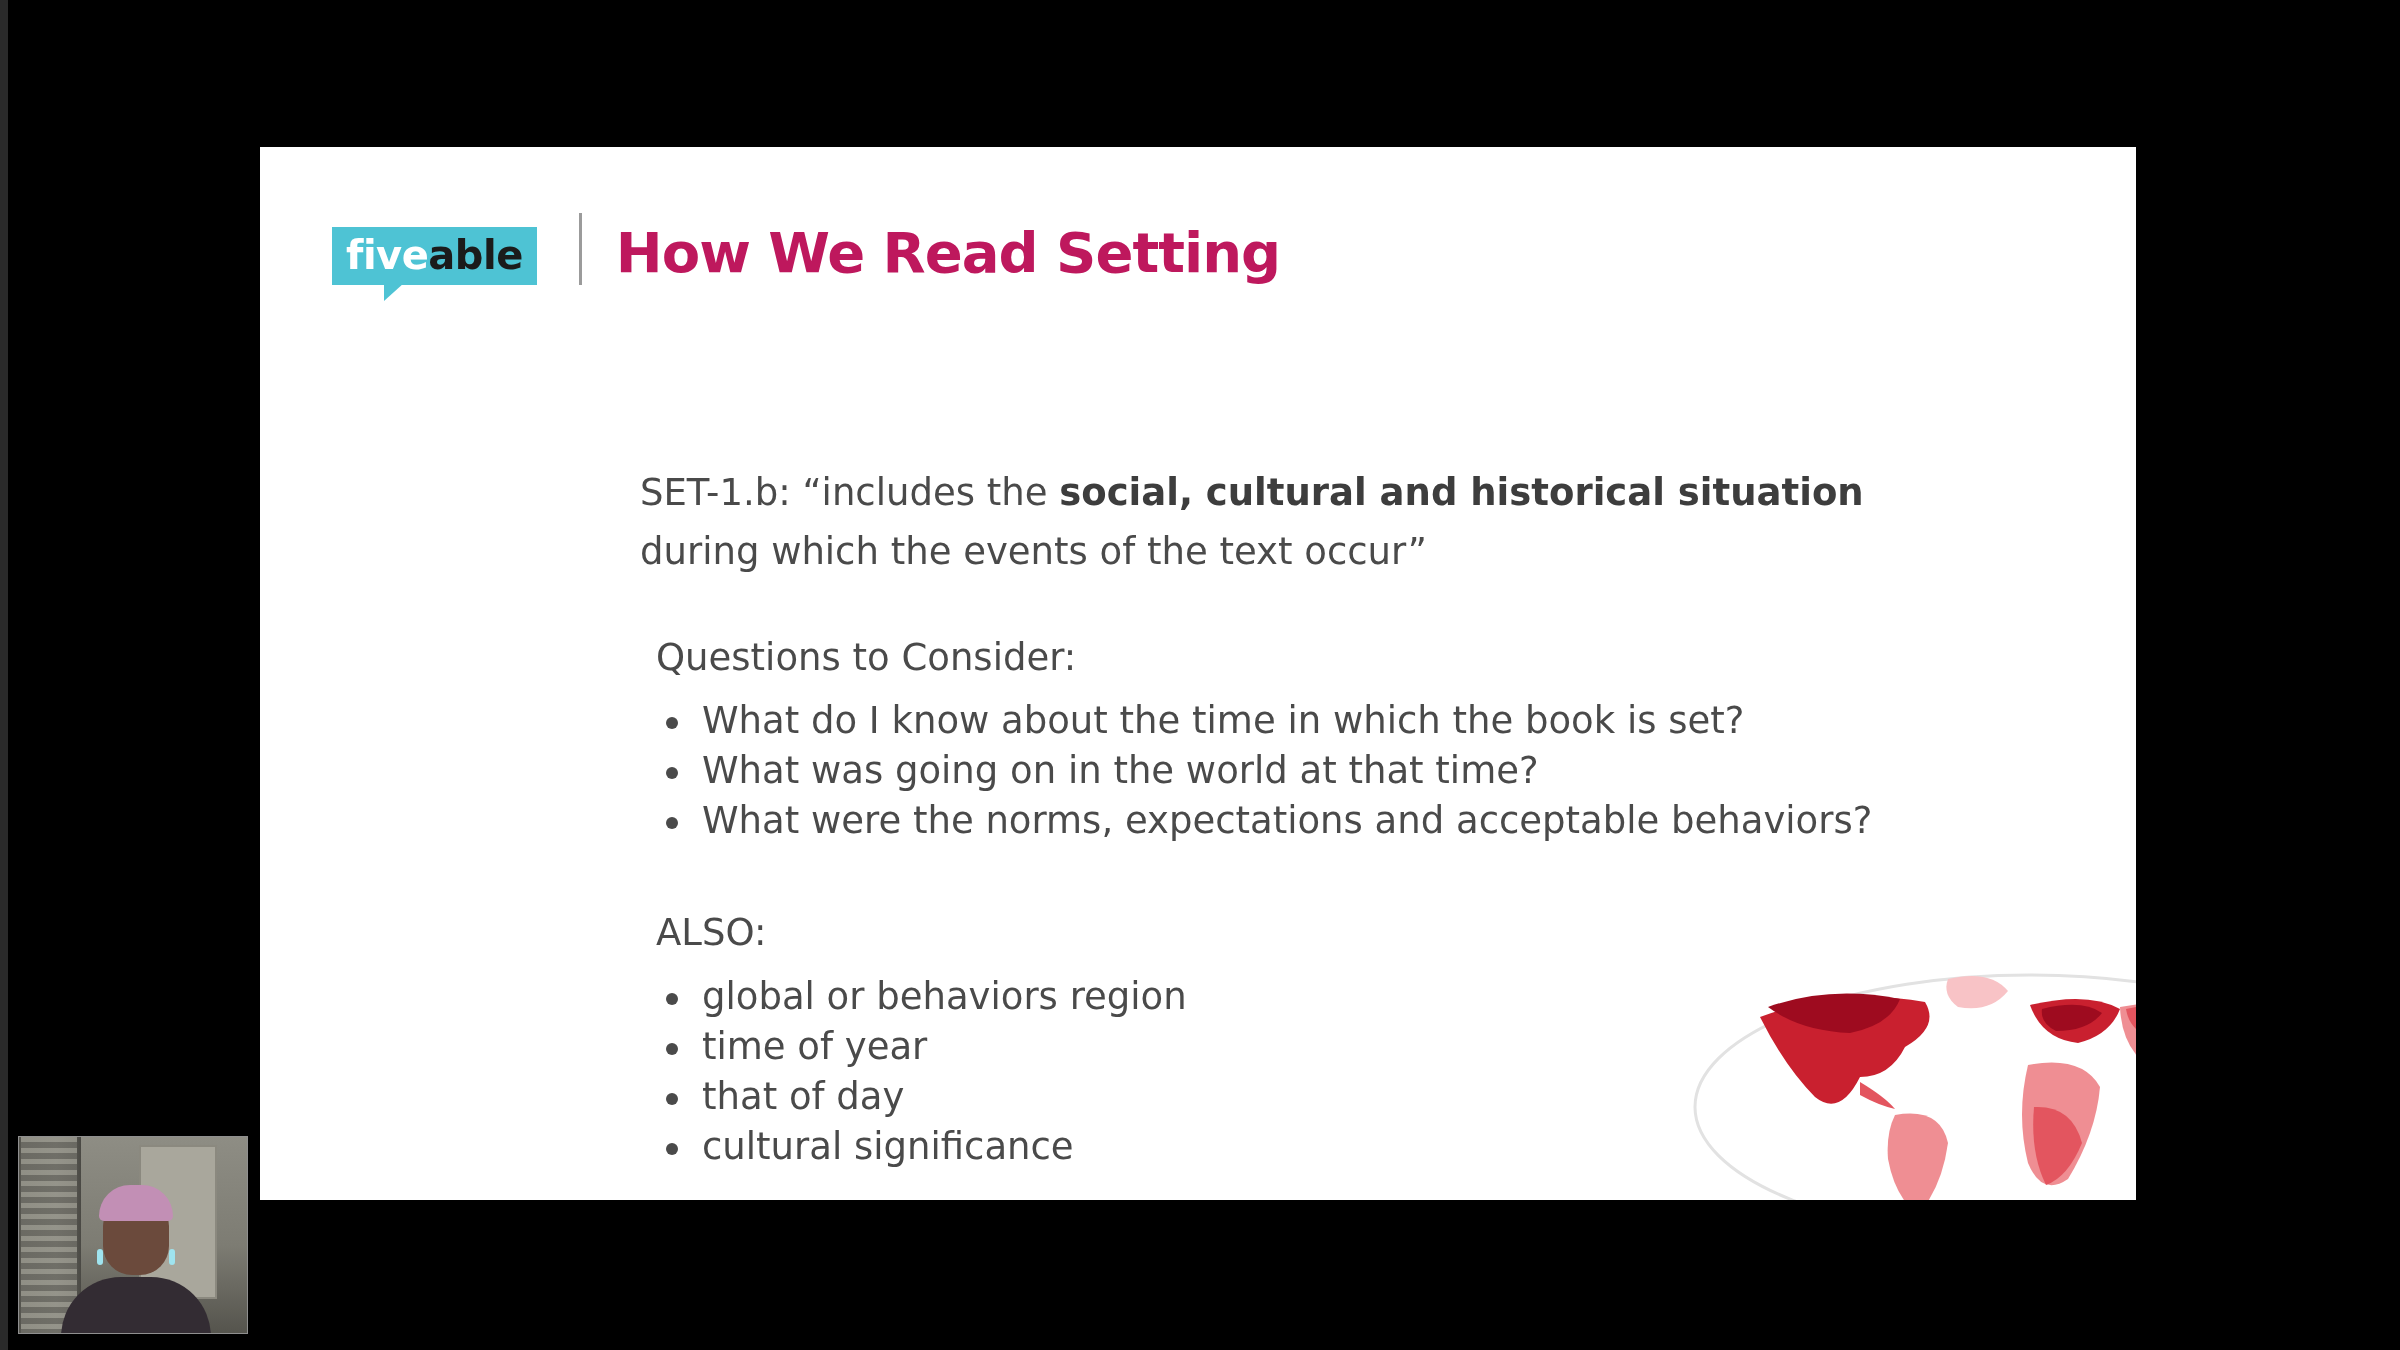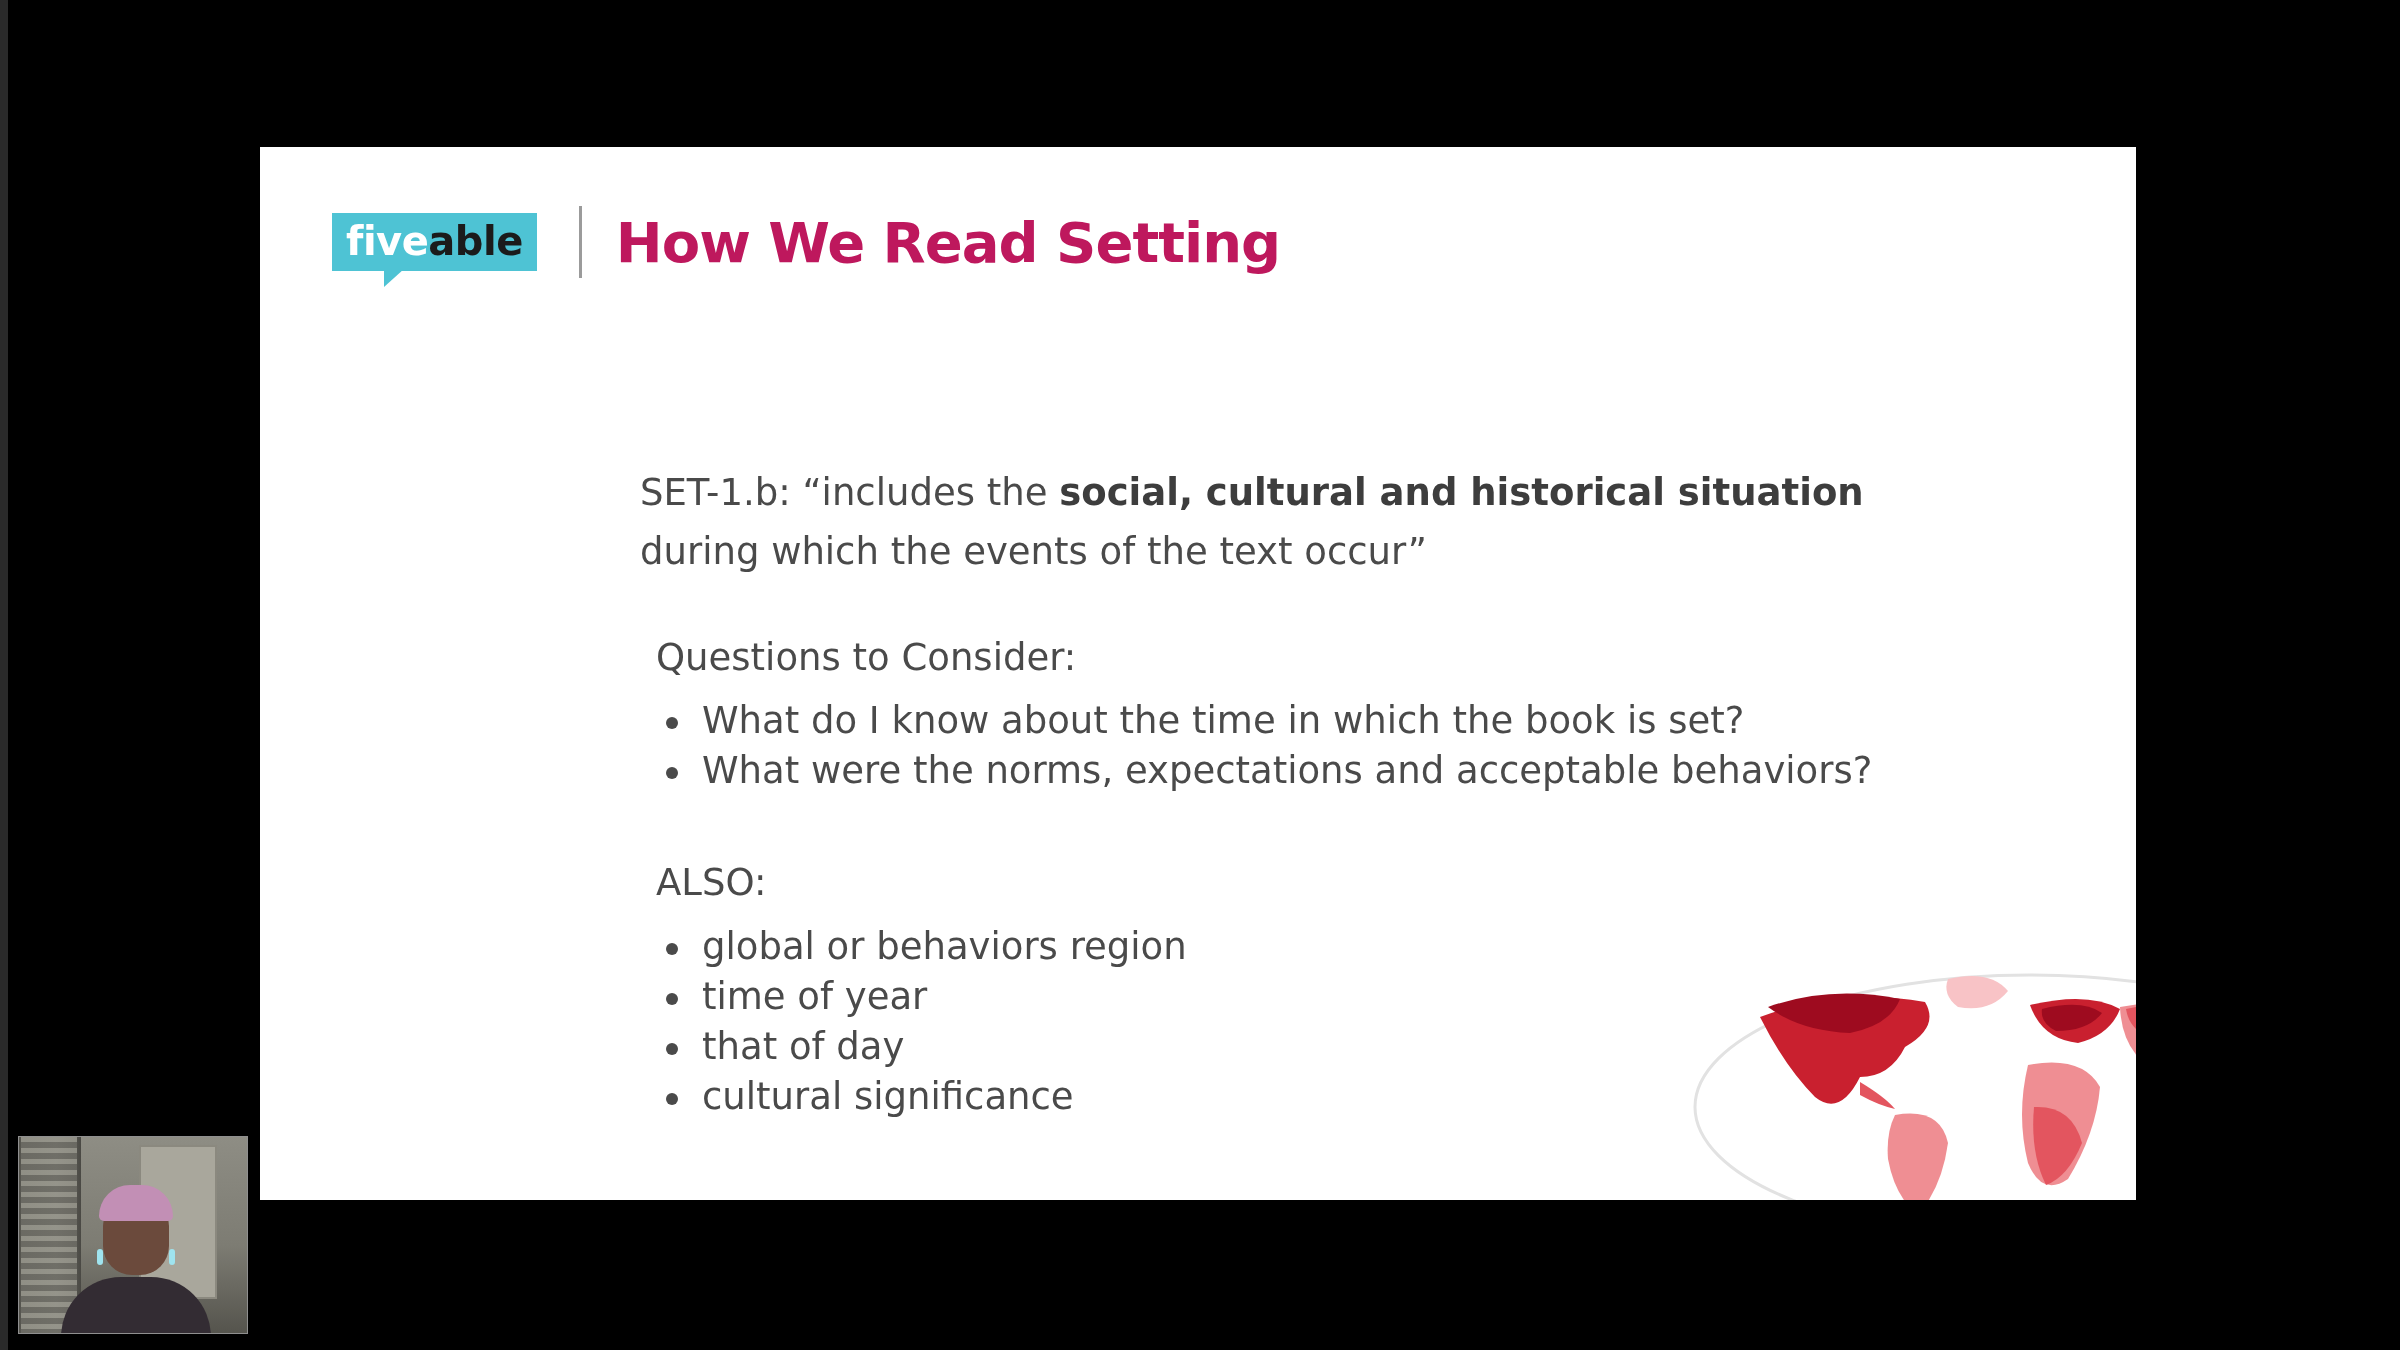--- a/index.html
+++ b/index.html
@@ -39,21 +39,21 @@
     background: #ffffff;
     overflow: hidden;
   }
 
   
   .slide-header {
     position: absolute;
     left: 72px;
     top: 52px;
     display: flex;
-    align-items: center;
+    align-items: flex-end;
     height: 86px;
   }
 
   .logo-badge {
     position: relative;
     background: #4ec3d4;
     color: #1b1b1b;
     font-family: "DejaVu Sans", sans-serif;
     font-weight: bold;
     font-size: 40px;
@@ -215,20 +215,21 @@
       <p class="para">
         <span>SET-1.b: “includes the </span><strong>social, cultural and historical situation</strong>
       </p>
       <p class="para">during which the events of the text occur”</p>
 
       <div class="spacer-sm"></div>
 
       <p class="lead">Questions to Consider:</p>
       <ul class="bullets">
         <li>What do I know about the time in which the book is set?</li>
+        <li>What was going on in the world at that time?</li>
         <li>What were the norms, expectations and acceptable behaviors?</li>
       </ul>
 
       <div class="spacer-md"></div>
 
       <p class="lead">ALSO:</p>
       <ul class="bullets">
         <li>global or behaviors region</li>
         <li>time of year</li>
         <li>that of day</li>

